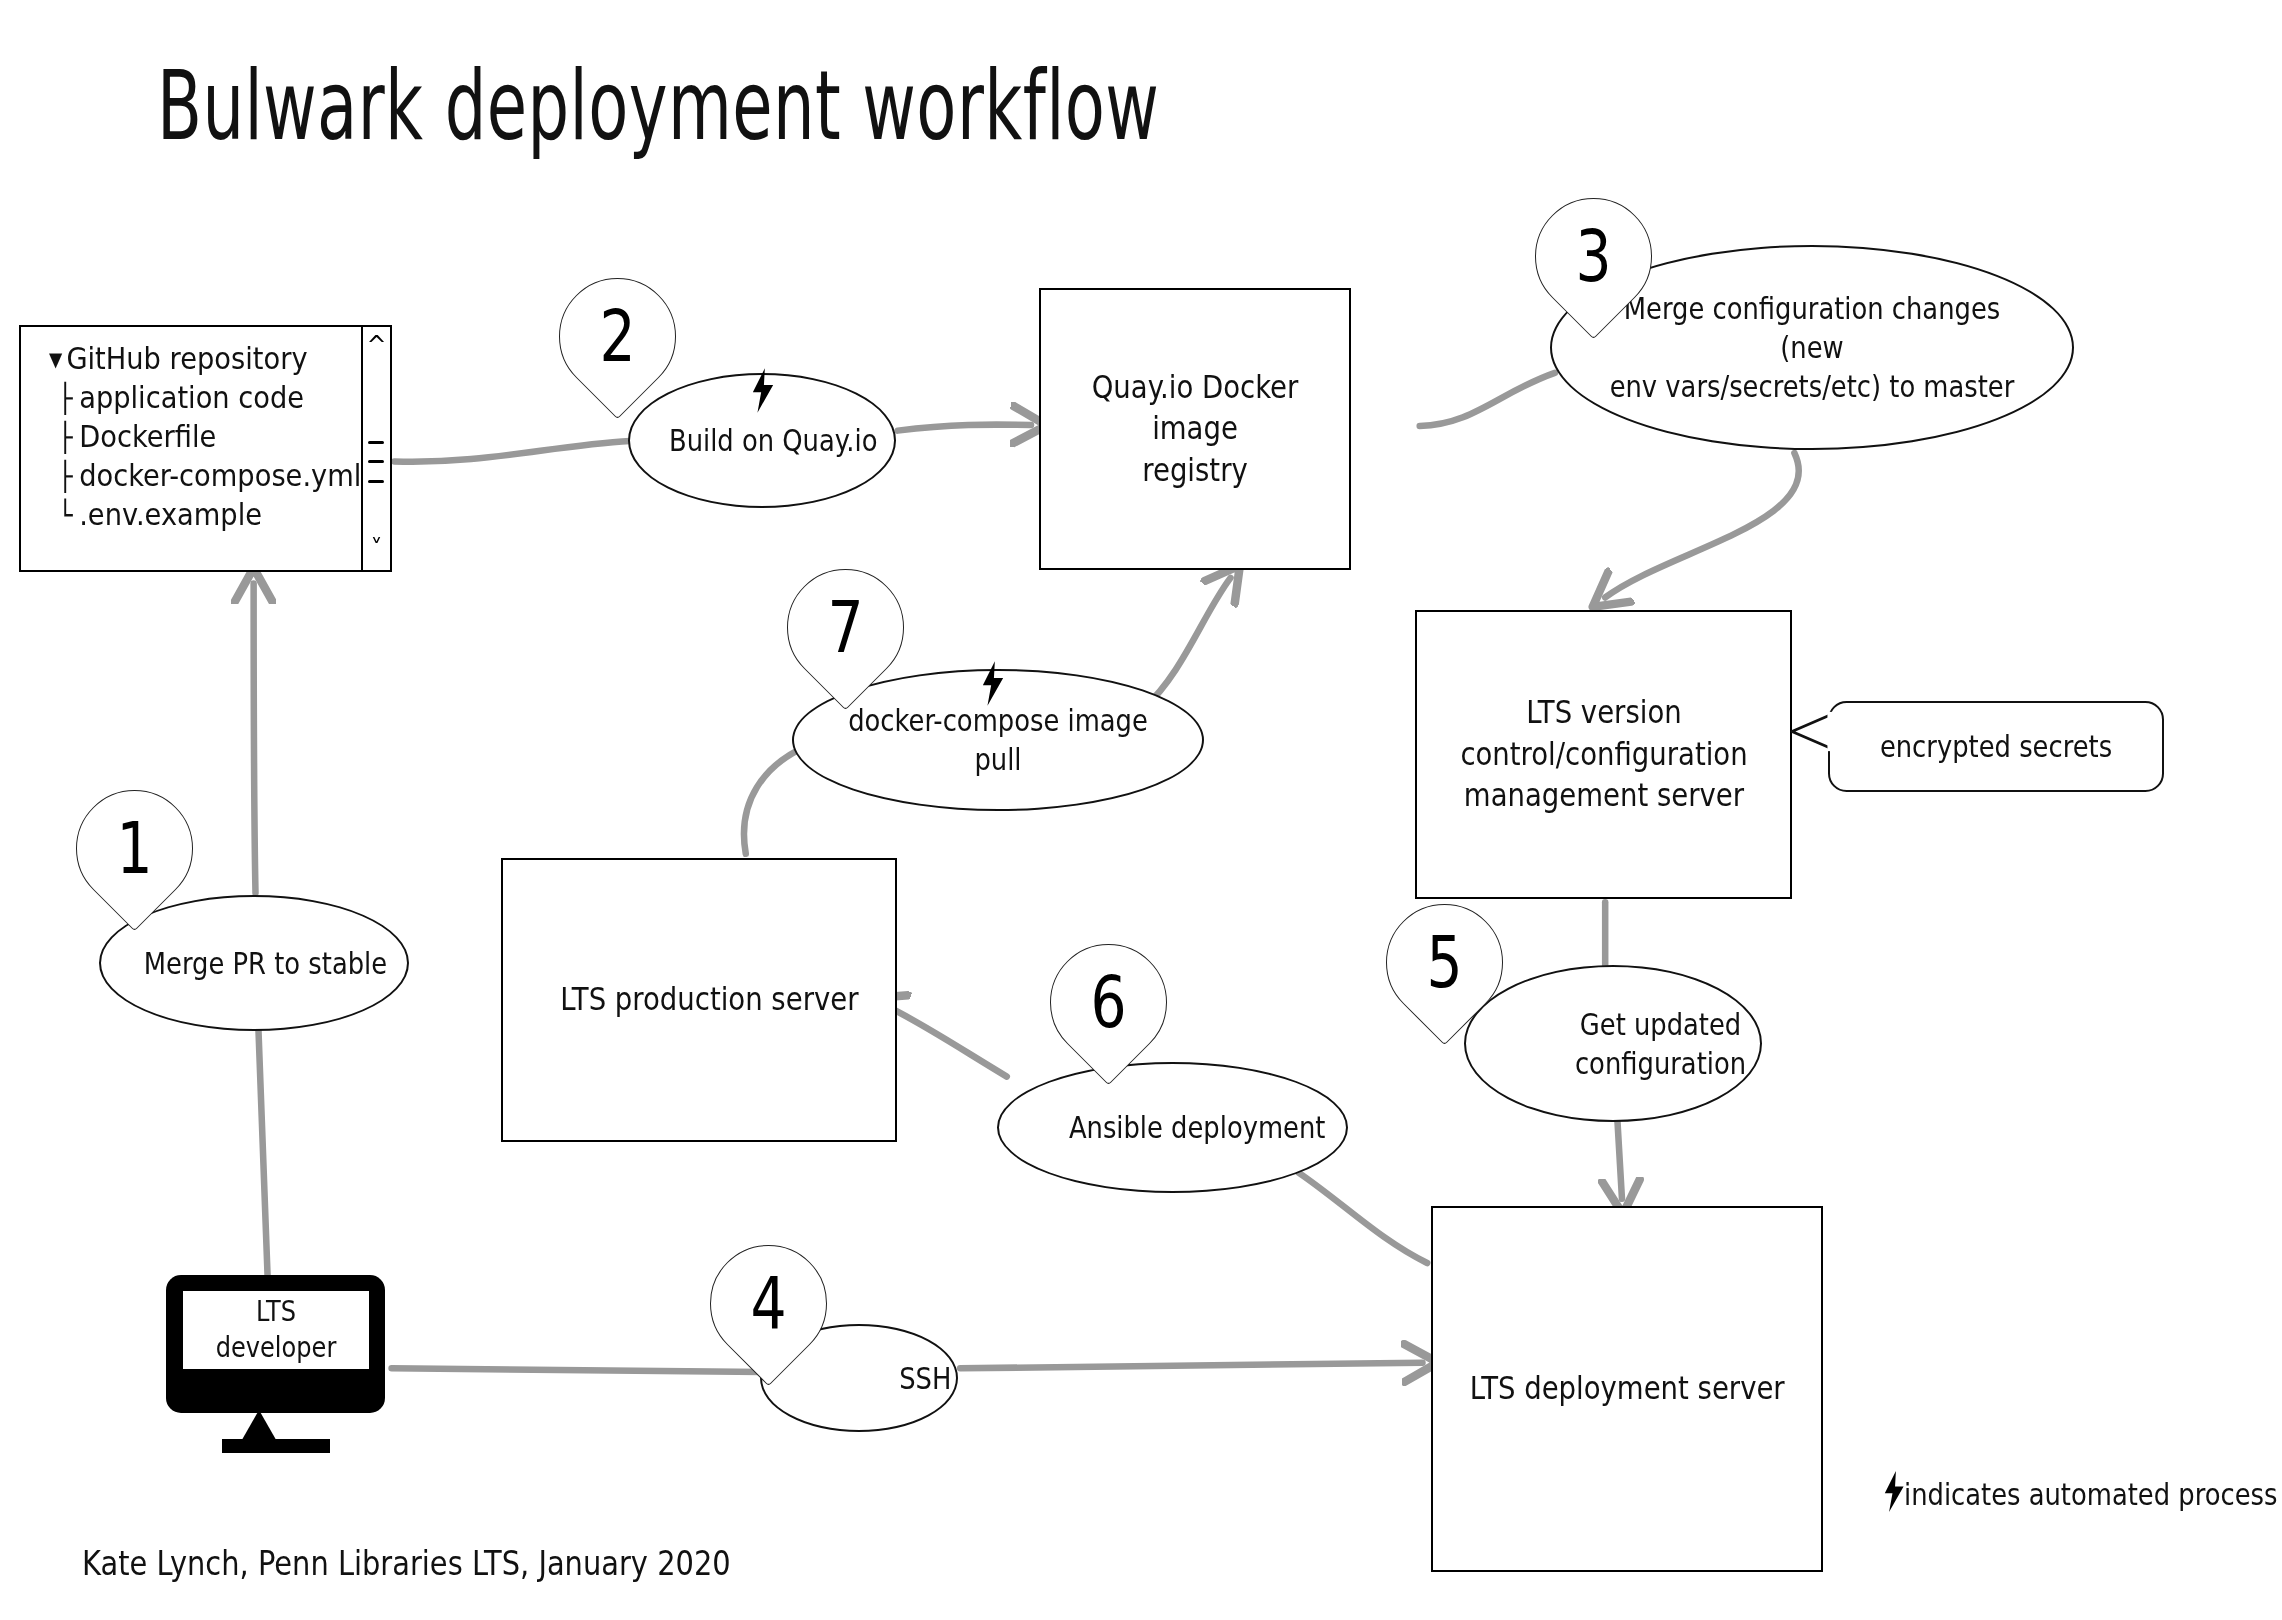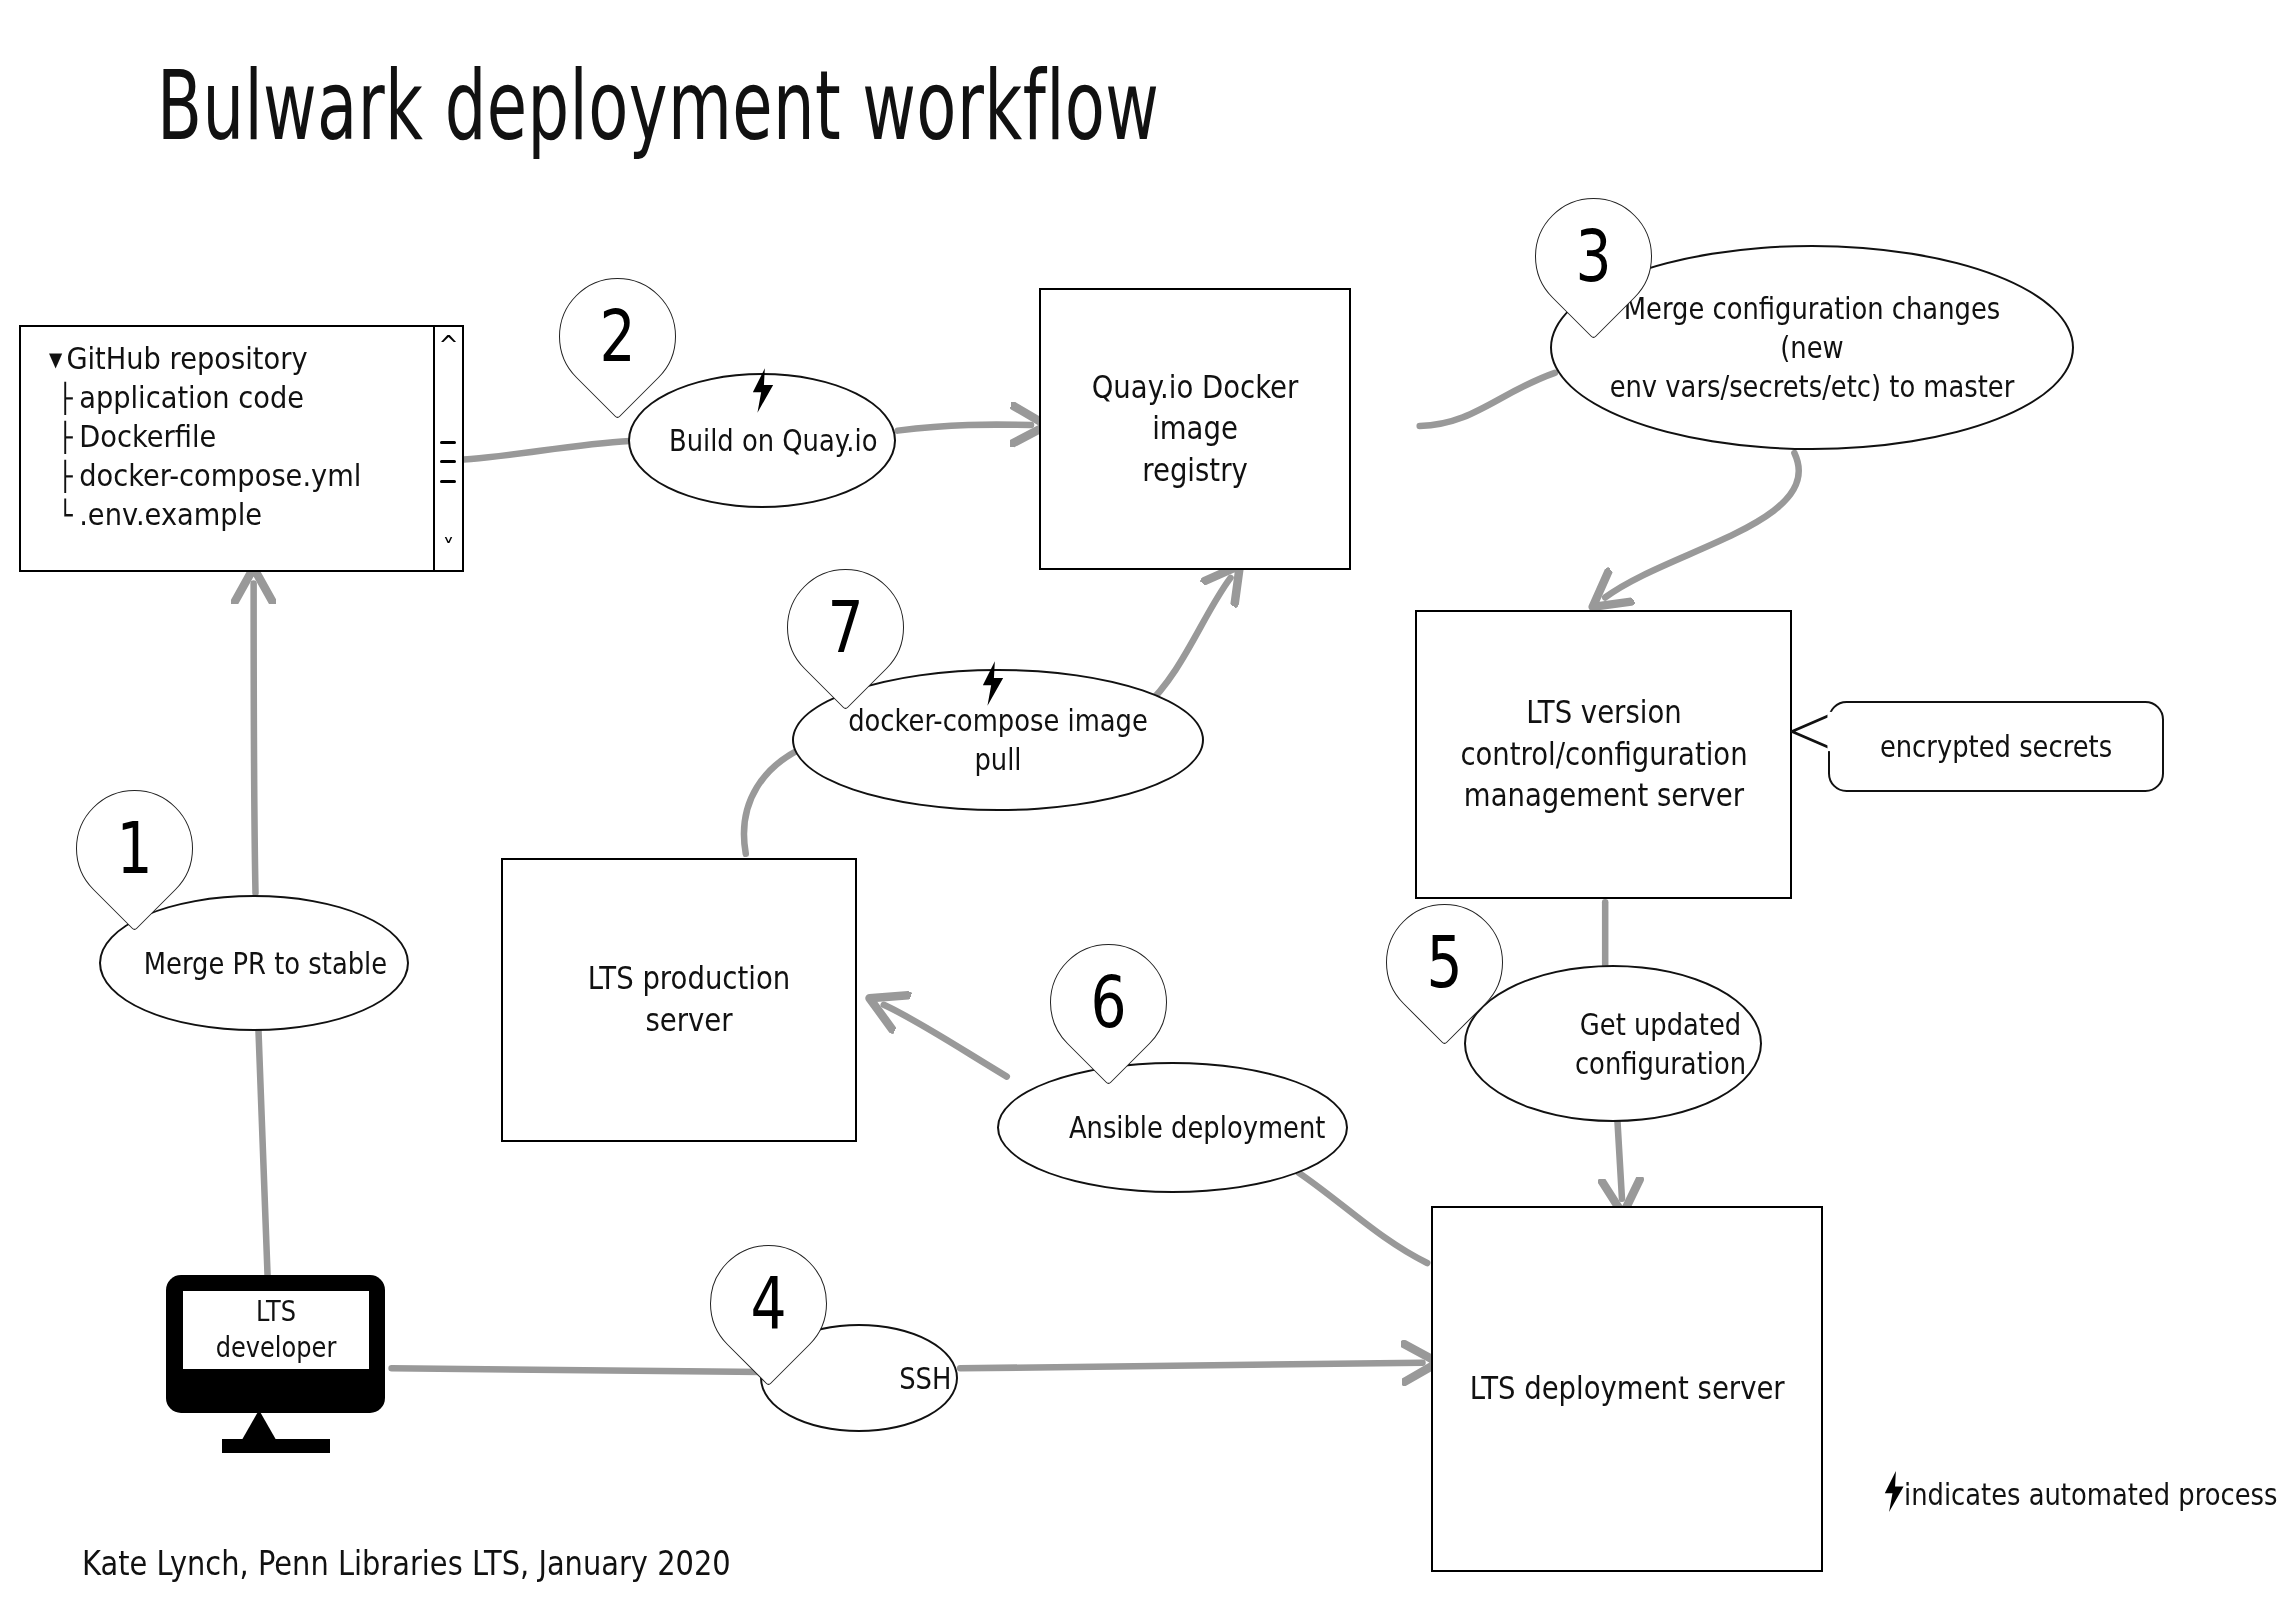--- a/index.html
+++ b/index.html
@@ -49,21 +49,21 @@
     display: flex;
     align-items: center;
     justify-content: center;
     box-sizing: border-box;
   }
 
   
   #repo-box {
     left: 18.6px;
     top: 325px;
-    width: 445px;
+    width: 373px;
     height: 247px;
   }
   #repo-tree {
     position: absolute;
     left: 28px;
     top: 11.2px;
     font-size: 31px;
     line-height: 1.30;
     color: #111111;
     transform: scaleX(0.88);
@@ -109,21 +109,21 @@
     position: absolute;
     left: 5.6px;
     width: 16px;
     height: 2.8px;
     background: #000;
     border-radius: 1.9px;
   }
 
   #quay-box   { left: 1039px; top: 288px;  width: 312px; height: 282px; }
   #vcs-box    { left: 1415px; top: 610px;  width: 377px; height: 289px; }
-  #prod-box   { left: 501px;  top: 858px;  width: 356px; height: 284px; padding-left: 20px; }
+  #prod-box   { left: 501px;  top: 858px;  width: 396px; height: 284px; padding-left: 20px; }
   #deploy-box { left: 1431px; top: 1206px; width: 392px; height: 366px; }
 
   
   .ellipse {
     border: 2.3px solid #111111;
     border-radius: 50%;
     background: #ffffff;
     display: flex;
     align-items: center;
     justify-content: flex-end;

